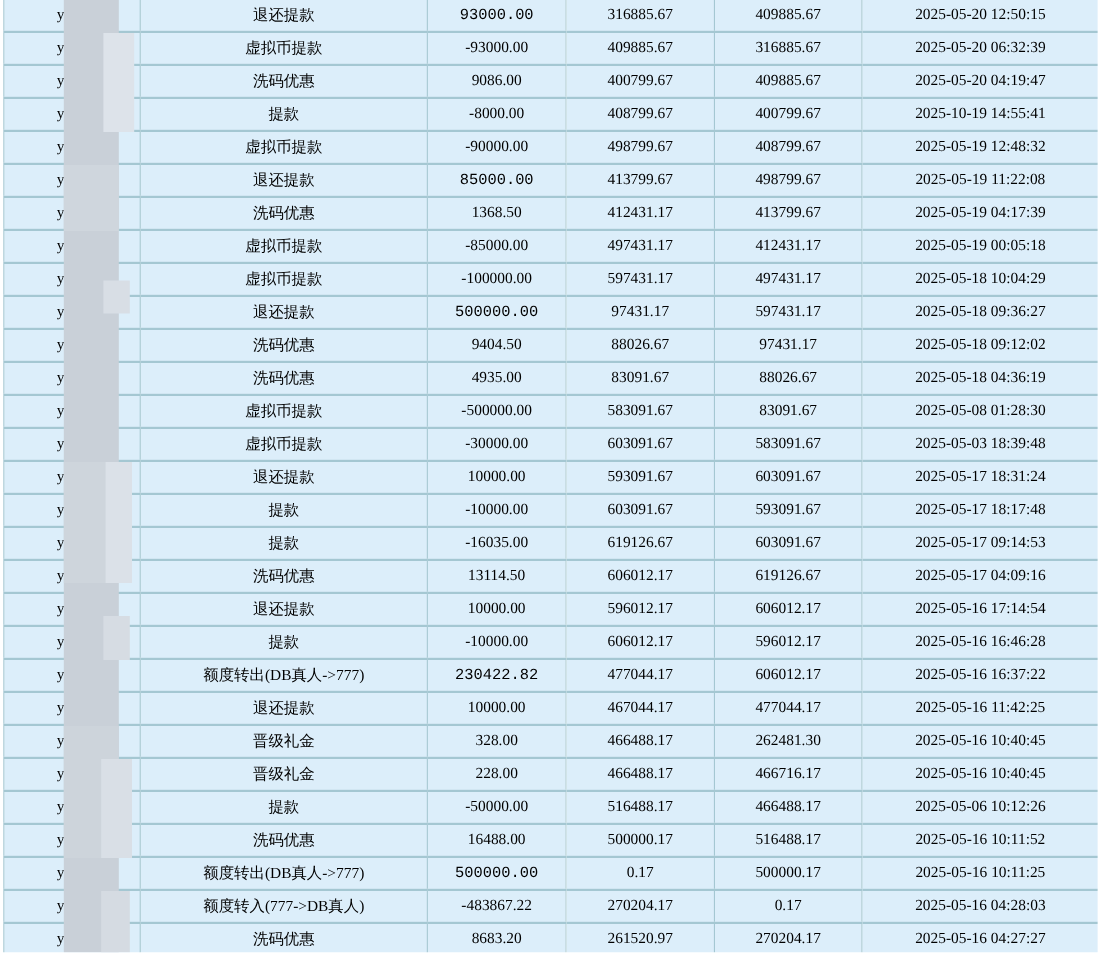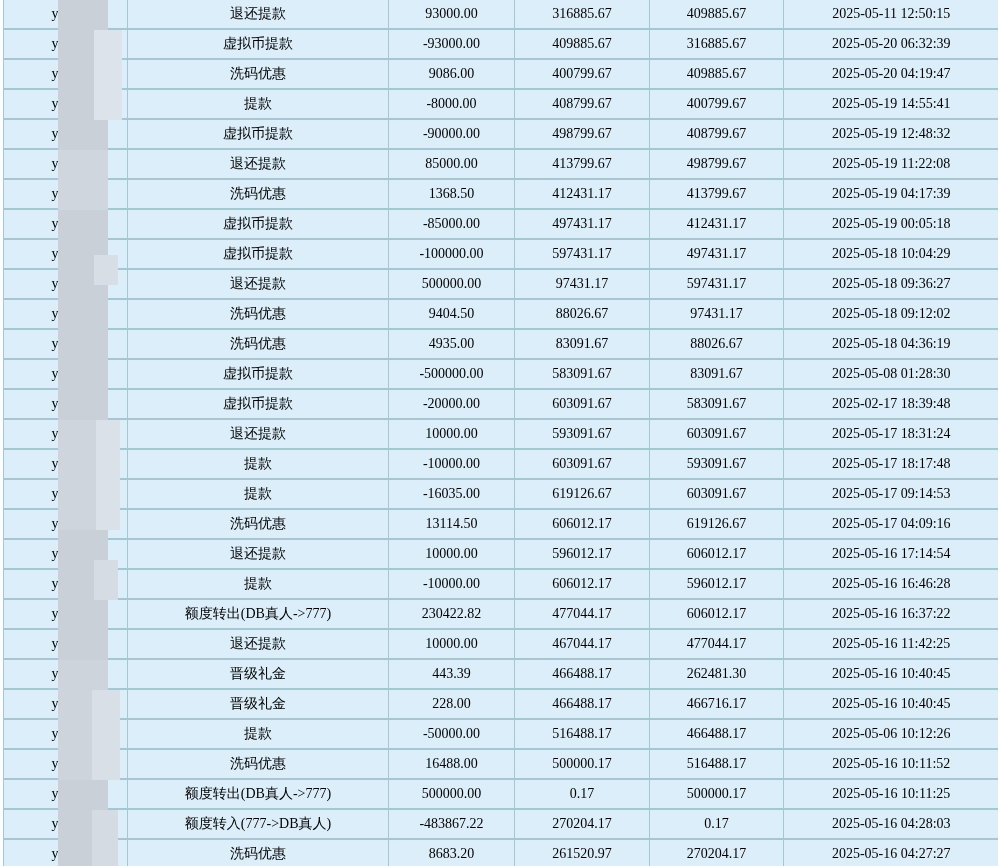--- a/index.html
+++ b/index.html
@@ -25,21 +25,21 @@
     height:28px;
     padding:0;
     text-align:center;
     vertical-align:middle;
     white-space:nowrap;
     overflow:hidden;
   }
   table.tx td:first-child { border-left:1px solid #a4c7d2; }
   table.tx td:last-child  { border-right:none; }
   td.c-user { text-align:left; padding-left:34px; }
-  td.hl { background:#a9c7e5; }
+  td.hl { background:#a9c7e5;font-family:Liberation Mono, monospace; }
   .redact {
     position:absolute;
     z-index:5;
   }
 </style>
 </head>
 <body>
 
 <div class="screen">
 
@@ -53,21 +53,21 @@
       <col style="width:215px">
     </colgroup>
     <tbody>
 
     <tr>
         <td class="c-user"><span>yb78</span></td>
         <td class="c-type">退还提款</td>
         <td class="c-amt hl">93000.00</td>
         <td class="c-bal1">316885.67</td>
         <td class="c-bal2">409885.67</td>
-        <td class="c-time">2025-05-11 12:50:15</td>
+        <td class="c-time">2025-05-20 12:50:15</td>
       </tr>
         <tr>
         <td class="c-user"><span>yb78</span></td>
         <td class="c-type">虚拟币提款</td>
         <td class="c-amt">-93000.00</td>
         <td class="c-bal1">409885.67</td>
         <td class="c-bal2">316885.67</td>
         <td class="c-time">2025-05-20 06:32:39</td>
       </tr>
         <tr>
@@ -77,21 +77,21 @@
         <td class="c-bal1">400799.67</td>
         <td class="c-bal2">409885.67</td>
         <td class="c-time">2025-05-20 04:19:47</td>
       </tr>
         <tr>
         <td class="c-user"><span>yb78</span></td>
         <td class="c-type">提款</td>
         <td class="c-amt">-8000.00</td>
         <td class="c-bal1">408799.67</td>
         <td class="c-bal2">400799.67</td>
-        <td class="c-time">2025-05-19 14:55:41</td>
+        <td class="c-time">2025-10-19 14:55:41</td>
       </tr>
         <tr>
         <td class="c-user"><span>yb78</span></td>
         <td class="c-type">虚拟币提款</td>
         <td class="c-amt">-90000.00</td>
         <td class="c-bal1">498799.67</td>
         <td class="c-bal2">408799.67</td>
         <td class="c-time">2025-05-19 12:48:32</td>
       </tr>
         <tr>
@@ -154,24 +154,24 @@
         <td class="c-user"><span>yb78</span></td>
         <td class="c-type">虚拟币提款</td>
         <td class="c-amt">-500000.00</td>
         <td class="c-bal1">583091.67</td>
         <td class="c-bal2">83091.67</td>
         <td class="c-time">2025-05-08 01:28:30</td>
       </tr>
         <tr>
         <td class="c-user"><span>yb78</span></td>
         <td class="c-type">虚拟币提款</td>
-        <td class="c-amt">-20000.00</td>
+        <td class="c-amt">-30000.00</td>
         <td class="c-bal1">603091.67</td>
         <td class="c-bal2">583091.67</td>
-        <td class="c-time">2025-02-17 18:39:48</td>
+        <td class="c-time">2025-05-03 18:39:48</td>
       </tr>
         <tr>
         <td class="c-user"><span>yb78</span></td>
         <td class="c-type">退还提款</td>
         <td class="c-amt">10000.00</td>
         <td class="c-bal1">593091.67</td>
         <td class="c-bal2">603091.67</td>
         <td class="c-time">2025-05-17 18:31:24</td>
       </tr>
         <tr>
@@ -226,21 +226,21 @@
         <td class="c-user"><span>yb78</span></td>
         <td class="c-type">退还提款</td>
         <td class="c-amt">10000.00</td>
         <td class="c-bal1">467044.17</td>
         <td class="c-bal2">477044.17</td>
         <td class="c-time">2025-05-16 11:42:25</td>
       </tr>
         <tr>
         <td class="c-user"><span>yb78</span></td>
         <td class="c-type">晋级礼金</td>
-        <td class="c-amt">443.39</td>
+        <td class="c-amt">328.00</td>
         <td class="c-bal1">466488.17</td>
         <td class="c-bal2">262481.30</td>
         <td class="c-time">2025-05-16 10:40:45</td>
       </tr>
         <tr>
         <td class="c-user"><span>yb78</span></td>
         <td class="c-type">晋级礼金</td>
         <td class="c-amt">228.00</td>
         <td class="c-bal1">466488.17</td>
         <td class="c-bal2">466716.17</td>

